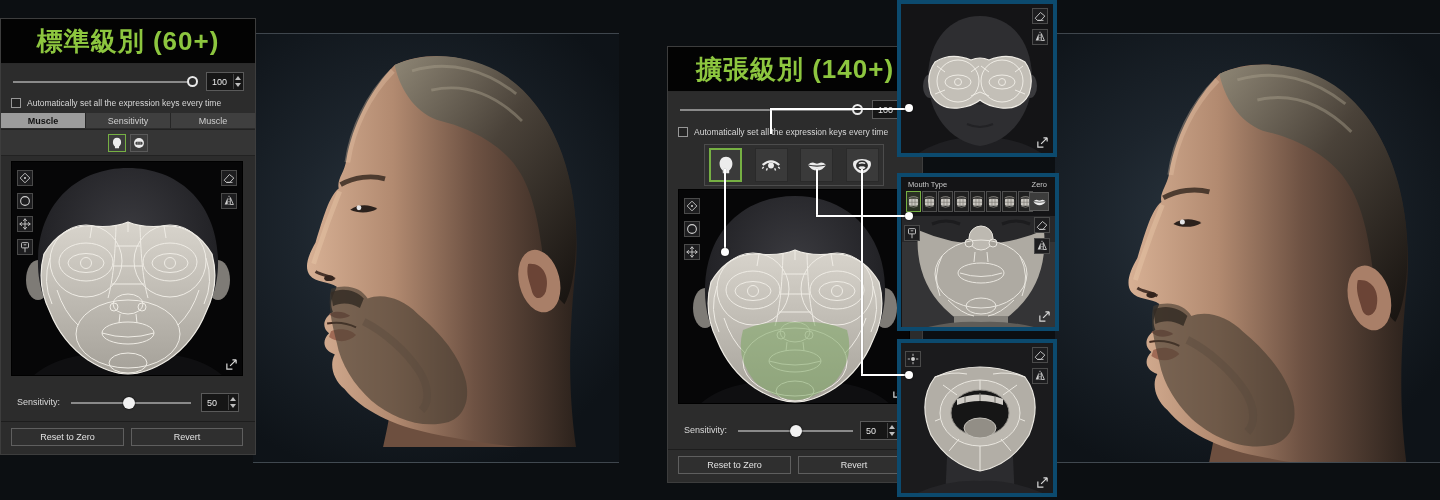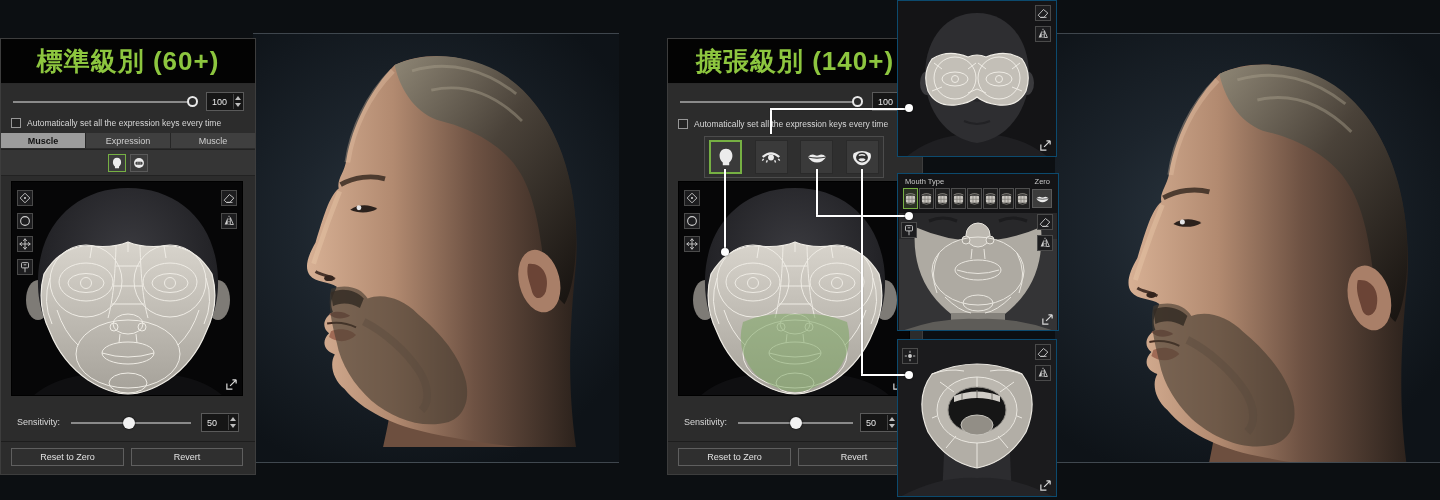--- a/index.html
+++ b/index.html
@@ -9,24 +9,24 @@
 
   
   .photo { position:absolute; top:33px; height:430px; overflow:hidden;
            background:radial-gradient(ellipse 70% 60% at 42% 45%, #2b3640 0%, #1c242c 45%, #0e1318 100%);
            border-top:1px solid rgba(190,205,215,.28); border-bottom:1px solid rgba(190,205,215,.28); }
   .photo svg { display:block; }
   #photo-left  { left:253px; width:366px; }
   #photo-right { left:1055px; width:385px; }
 
   
-  .panel { position:absolute; top:38px; width:256px; height:437px; background:#2c2c2c;
+  .panel { position:absolute; top:18px; width:256px; height:437px; background:#2c2c2c;
            border:1px solid #3d3d3d; z-index:20; }
   #panel-standard { left:0; }
-  #panel-extended { left:667px; }
+  #panel-extended { left:667px;margin-top:28px; }
   .titlebar { position:absolute; left:0; top:0; width:100%; height:45px; background:#030303;
               border-bottom:1px solid #2a2a2a; display:flex; align-items:center; justify-content:center; }
   .titlebar span { color:#8dc63f; font-size:26px; font-weight:bold; letter-spacing:1px; }
 
   .track { position:absolute; height:2px; background:#8a8a8a; }
   .ring-handle { position:absolute; width:11px; height:11px; border:2px solid #e9e9e9; border-radius:50%;
                  background:#2c2c2c; }
   .dot-handle  { position:absolute; width:12px; height:12px; border-radius:50%; background:#f2f2f2;
                  box-shadow:0 0 2px #000; }
   .spinbox { position:absolute; width:38px; height:19px; background:#161616; border:1px solid #5a5a5a;
@@ -64,21 +64,21 @@
   .tool-icon { position:absolute; width:16px; height:16px; background:#1d1d1f; border:1px solid #4a4a4a;
                display:flex; align-items:center; justify-content:center; }
   .corner-icon { position:absolute; width:13px; height:13px; display:flex; align-items:center; justify-content:center; }
 
   .sensrow-label { position:absolute; color:#d8d8d8; font-size:9px; }
   .bottom-btn { position:absolute; height:18px; background:#2f2f2f; border:1px solid #5f5f5f;
                 color:#e2e2e2; font-size:9px; display:flex; align-items:center; justify-content:center; }
   .divider { position:absolute; left:0; width:100%; height:1px; background:#1d1d1d; }
 
   
-  .subpanel { position:absolute; background:#141416; border:1px solid #0c4a6e; z-index:30; overflow:hidden;text-align:right; }
+  .subpanel { position:absolute; background:#141416; border:4px solid #0c4a6e; z-index:30; overflow:hidden;text-align:right; }
   #eye-panel   { left:897px; top:0;    width:160px; height:157px; }
   #mouth-panel { left:897px; top:173px; width:162px; height:158px; }
   #jaw-panel   { left:897px; top:339px; width:160px; height:158px; }
   .sub-label { position:absolute; color:#c9c9c9; font-size:7.5px; }
   .thumb { position:absolute; top:14px; width:15px; height:21px; background:#1f1f1f; border:1px solid #4e4e4e; }
   .thumb.selected { border:1px solid #76b043; background:#2a3123; }
   .thumb svg { display:block; }
 
   
   .conn { position:absolute; background:#ffffff; z-index:40; box-shadow:0 0 1px rgba(0,0,0,.6); }
@@ -323,21 +323,21 @@
         </div>
     </div>
 
     <div class="checkrow" style="left:10px; top:79px;">
       <div class="checkbox"></div>
       <span>Automatically set all the expression keys every time</span>
     </div>
 
     <div class="tabs">
       <div class="tab active">Muscle</div>
-      <div class="tab">Expression</div>
+      <div class="tab">Sensitivity</div>
       <div class="tab">Muscle</div>
     </div>
 
     <div class="part-strip">
       <div class="mini-btn selected">
           <svg width="14" height="14">
             <use href="#gHead"></use>
           </svg>
         </div>
       <div class="mini-btn">

